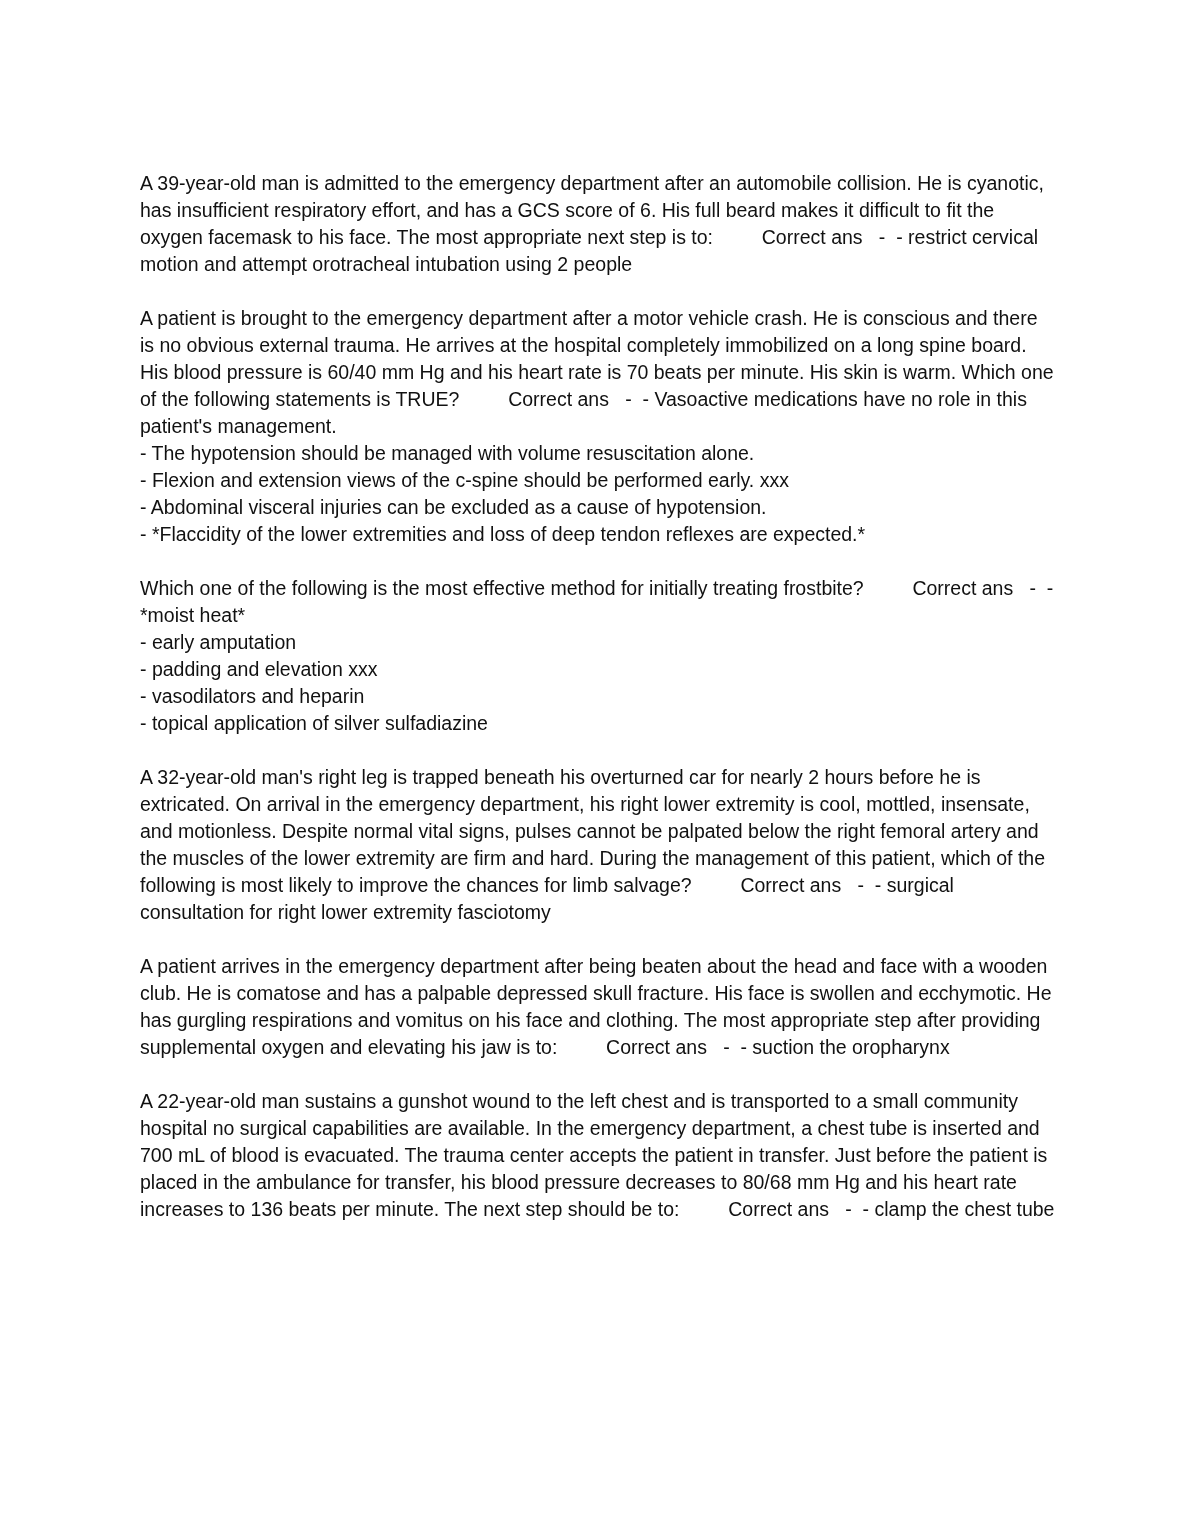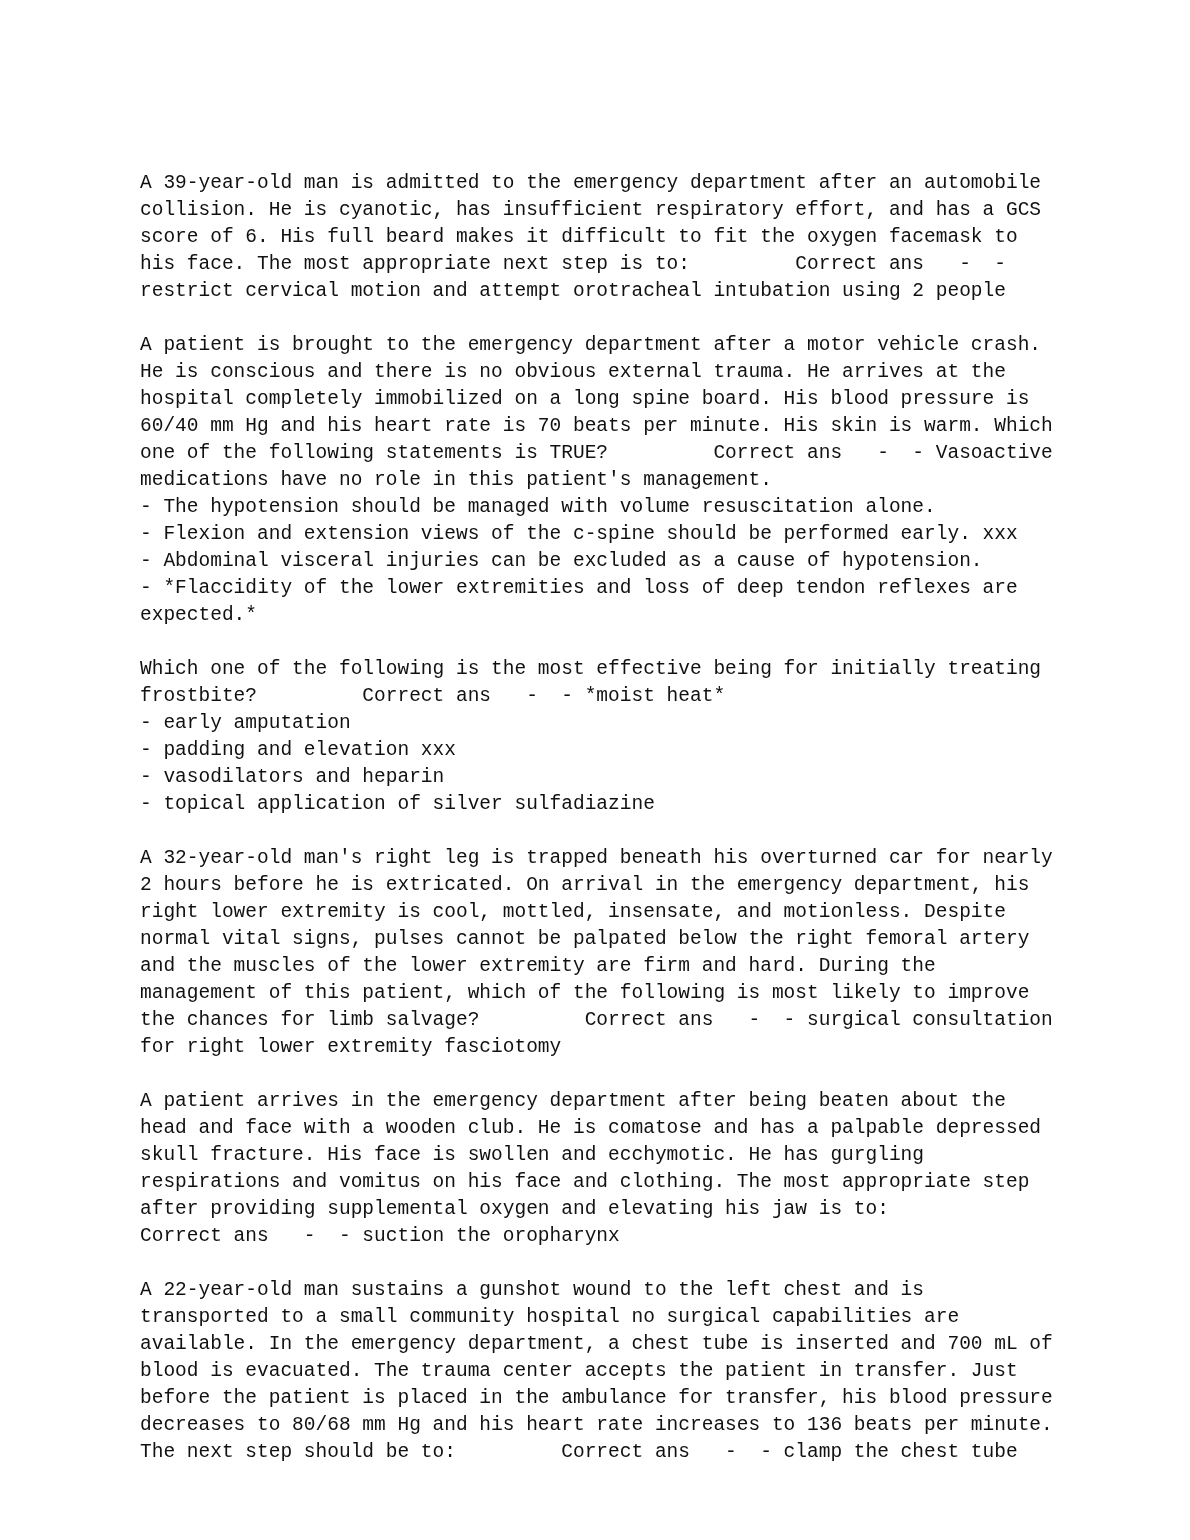--- a/index.html
+++ b/index.html
@@ -1,15 +1,15 @@
 <!DOCTYPE html>
 <html><head>
 <meta charset="utf-8">
 <style>
-  * { margin: 0; padding: 0; box-sizing: border-box; font-family: Liberation Mono, monospace; }
+  * { margin: 0; padding: 0; box-sizing: border-box; }
   html, body {
     background: #ffffff;
     font-family: "Liberation Sans", "DejaVu Sans", sans-serif;
   }
   .page {
     position: relative;
     width: 1190px;
     height: 1540px;
     background: #ffffff;
     overflow: hidden;
@@ -33,21 +33,21 @@
 <body>
 
 <div class="page">
   <div class="content">
     <div class="para">A 39-year-old man is admitted to the emergency department after an automobile collision. He is cyanotic, has insufficient respiratory effort, and has a GCS score of 6. His full beard makes it difficult to fit the oxygen facemask to his face. The most appropriate next step is to:         Correct ans   -  - restrict cervical motion and attempt orotracheal intubation using 2 people</div>
     <div class="para">A patient is brought to the emergency department after a motor vehicle crash. He is conscious and there is no obvious external trauma. He arrives at the hospital completely immobilized on a long spine board. His blood pressure is 60/40 mm Hg and his heart rate is 70 beats per minute. His skin is warm. Which one of the following statements is TRUE?         Correct ans   -  - Vasoactive medications have no role in this patient's management.
 - The hypotension should be managed with volume resuscitation alone.
 - Flexion and extension views of the c-spine should be performed early. xxx
 - Abdominal visceral injuries can be excluded as a cause of hypotension.
 - *Flaccidity of the lower extremities and loss of deep tendon reflexes are expected.*</div>
-    <div class="para">Which one of the following is the most effective being for initially treating frostbite?         Correct ans   -  - *moist heat*
+    <div class="para">Which one of the following is the most effective method for initially treating frostbite?         Correct ans   -  - *moist heat*
 - early amputation
 - padding and elevation xxx
 - vasodilators and heparin
 - topical application of silver sulfadiazine</div>
     <div class="para">A 32-year-old man's right leg is trapped beneath his overturned car for nearly 2 hours before he is extricated. On arrival in the emergency department, his right lower extremity is cool, mottled, insensate, and motionless. Despite normal vital signs, pulses cannot be palpated below the right femoral artery and the muscles of the lower extremity are firm and hard. During the management of this patient, which of the following is most likely to improve the chances for limb salvage?         Correct ans   -  - surgical consultation for right lower extremity fasciotomy</div>
     <div class="para">A patient arrives in the emergency department after being beaten about the head and face with a wooden club. He is comatose and has a palpable depressed skull fracture. His face is swollen and ecchymotic. He has gurgling respirations and vomitus on his face and clothing. The most appropriate step after providing supplemental oxygen and elevating his jaw is to:         Correct ans   -  - suction the oropharynx</div>
     <div class="para">A 22-year-old man sustains a gunshot wound to the left chest and is transported to a small community hospital no surgical capabilities are available. In the emergency department, a chest tube is inserted and 700 mL of blood is evacuated. The trauma center accepts the patient in transfer. Just before the patient is placed in the ambulance for transfer, his blood pressure decreases to 80/68 mm Hg and his heart rate increases to 136 beats per minute. The next step should be to:         Correct ans   -  - clamp the chest tube</div>
   </div>
 </div>
 

